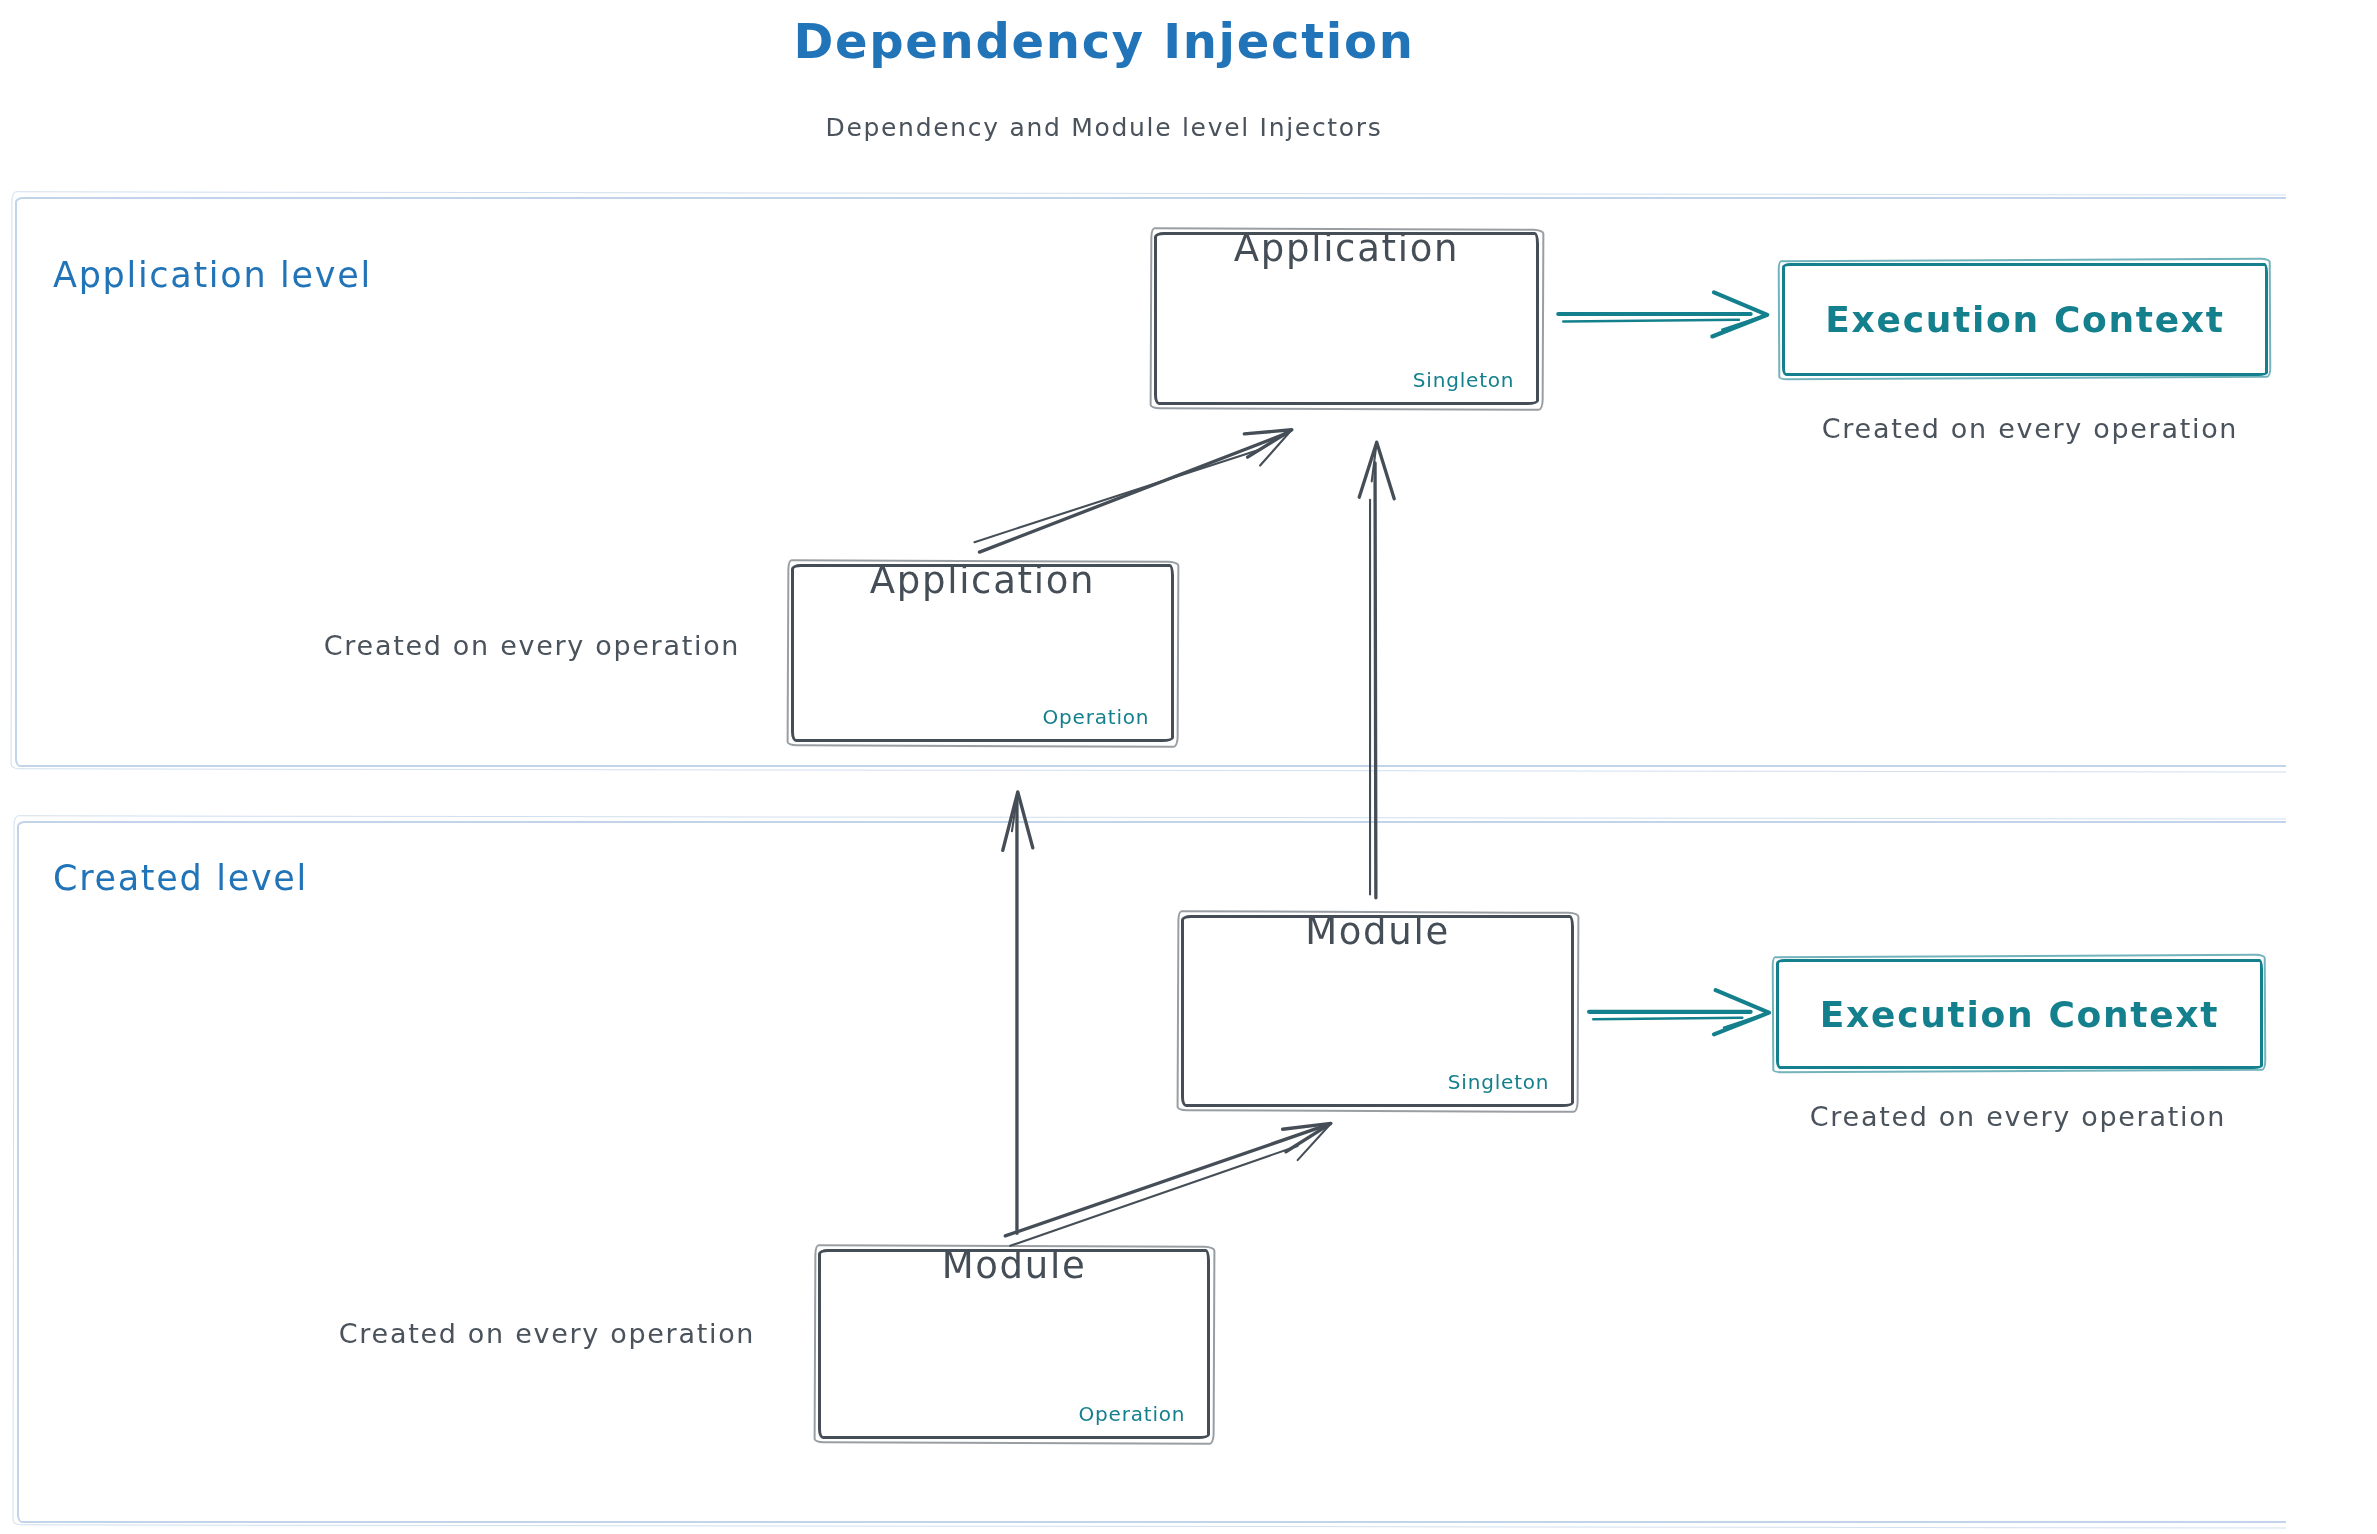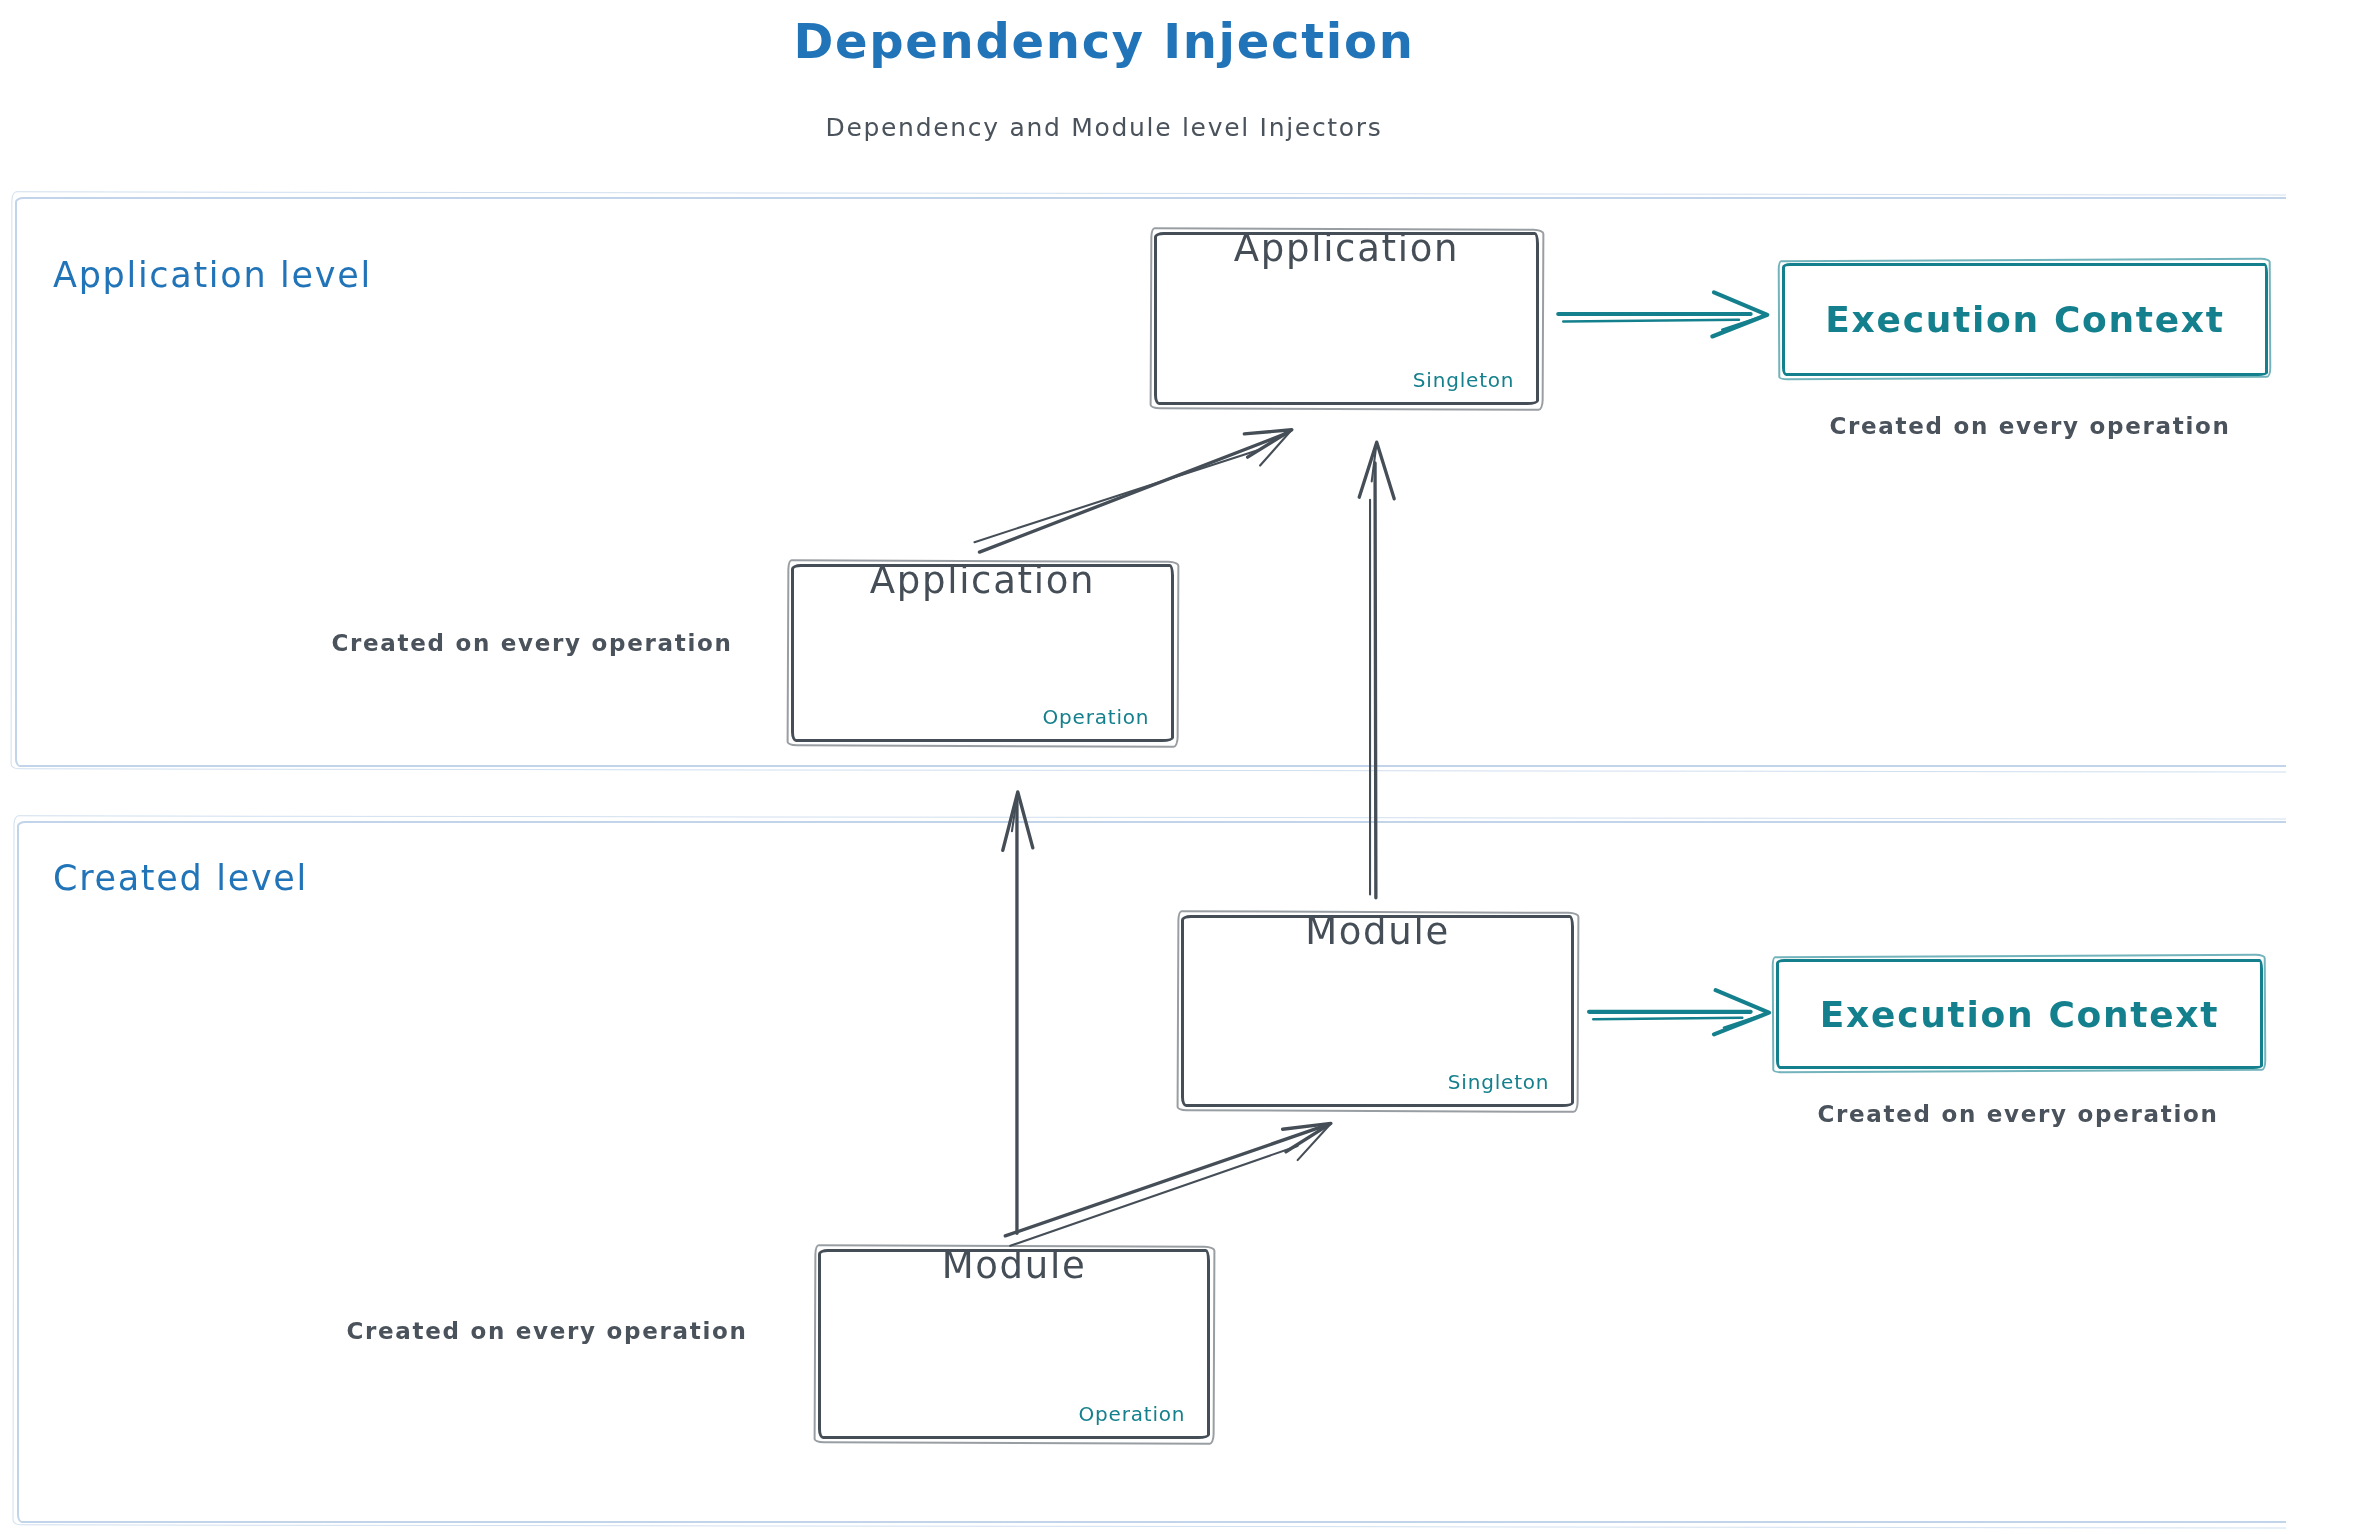--- a/index.html
+++ b/index.html
@@ -82,21 +82,21 @@
     border-radius:3.3px 10px 4.2px 9.2px / 9.2px 4.2px 10px 3.3px;
     transform:rotate(-.3deg);
   }
   .exec-label{font-size:36px;font-weight:700;color:var(--teal);letter-spacing:1.7px;white-space:nowrap;text-align:center;}
   #app-exec-box{left:1782px;top:263px;width:480px;height:107px;}
   #module-exec-box{left:1776px;top:959px;width:481px;height:104px;}
 
   
   .caption{
     position:absolute;transform:translateX(-50%);
-    font-size:23px;font-weight:700;color:var(--caption);letter-spacing:1.7px;white-space:nowrap;
+    font-size:27px;font-weight:400;color:var(--caption);letter-spacing:1.7px;white-space:nowrap;
   }
   #app-exec-caption{left:2030px;top:413px;}
   #app-op-caption{left:532px;top:630px;}
   #module-exec-caption{left:2018px;top:1101px;}
   #module-op-caption{left:547px;top:1318px;}
 
   
   #arrow-layer{position:absolute;left:0;top:0;width:2377px;height:1534px;}
   .arrow-dark{stroke:var(--dark);stroke-width:4;fill:none;stroke-linecap:round;stroke-linejoin:round;}
   .arrow-dark-thin{stroke:var(--dark);stroke-width:2.5;fill:none;stroke-linecap:round;}

